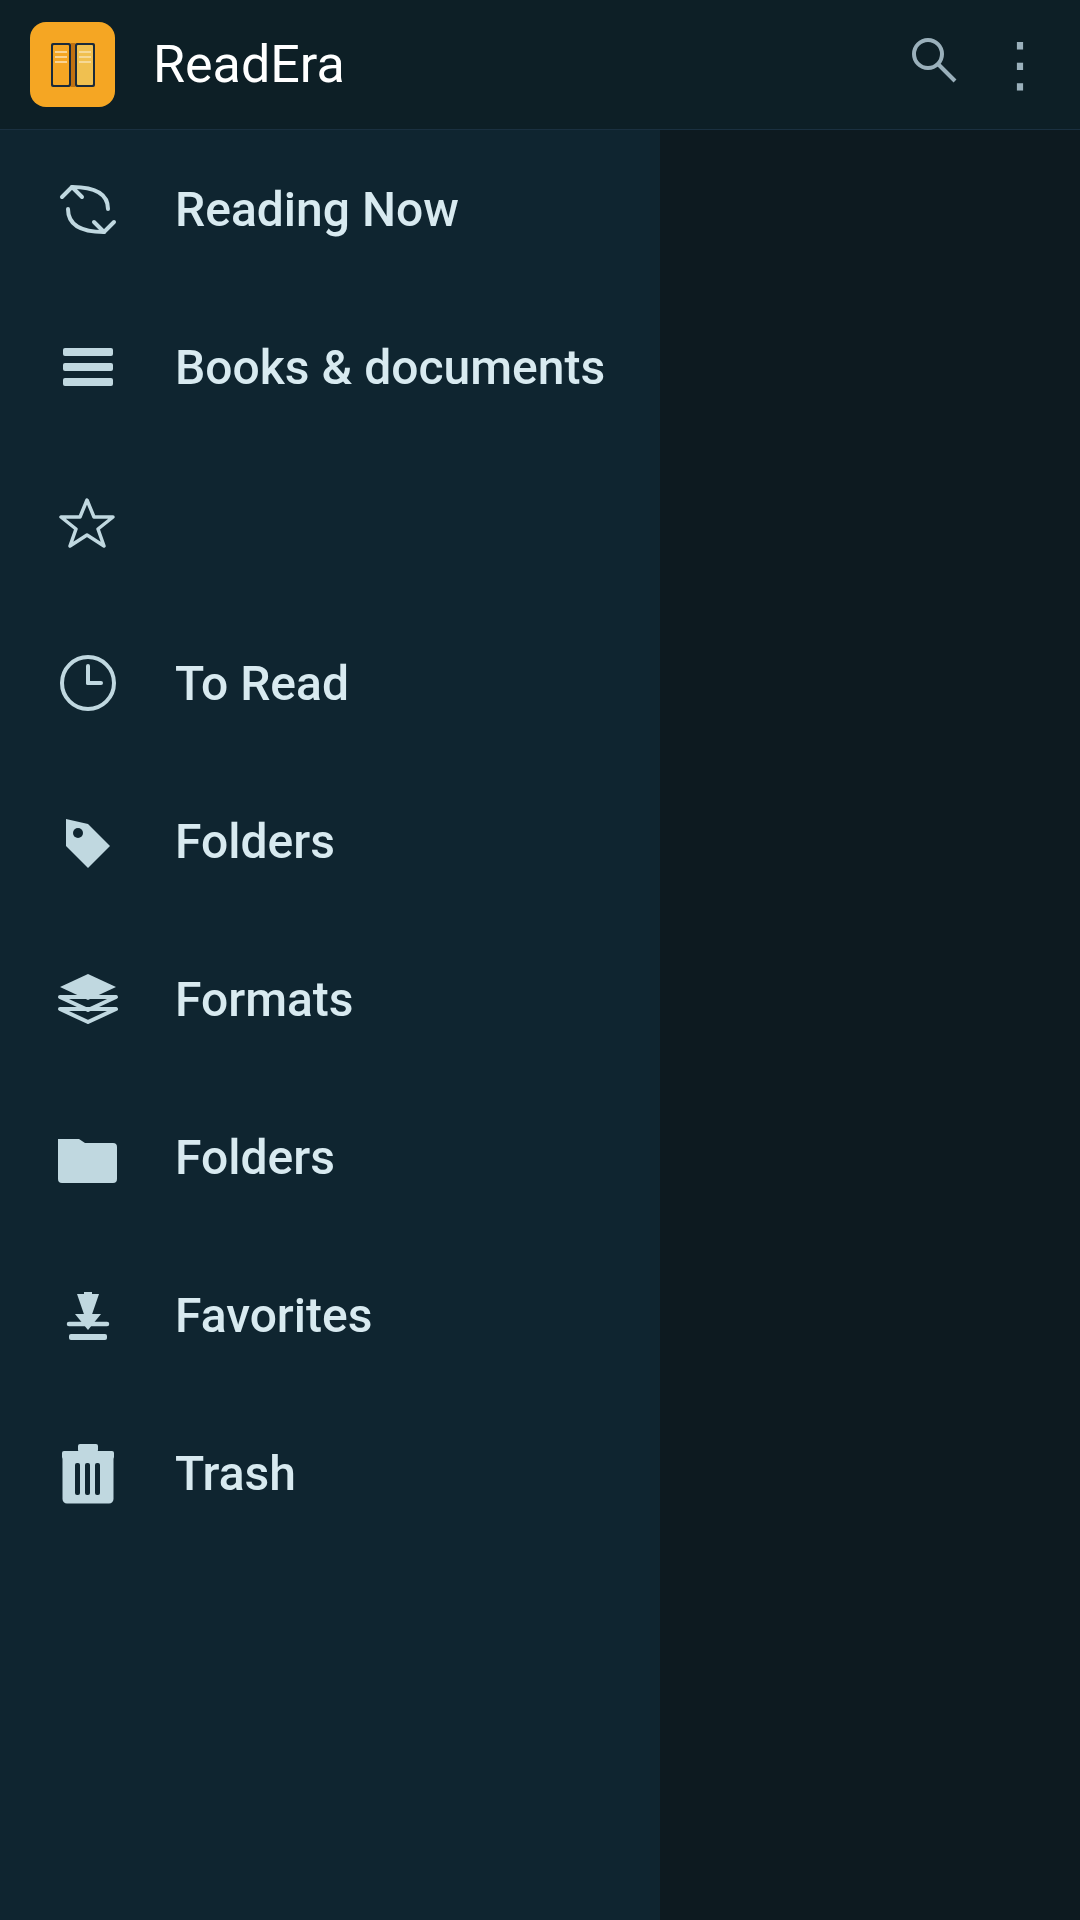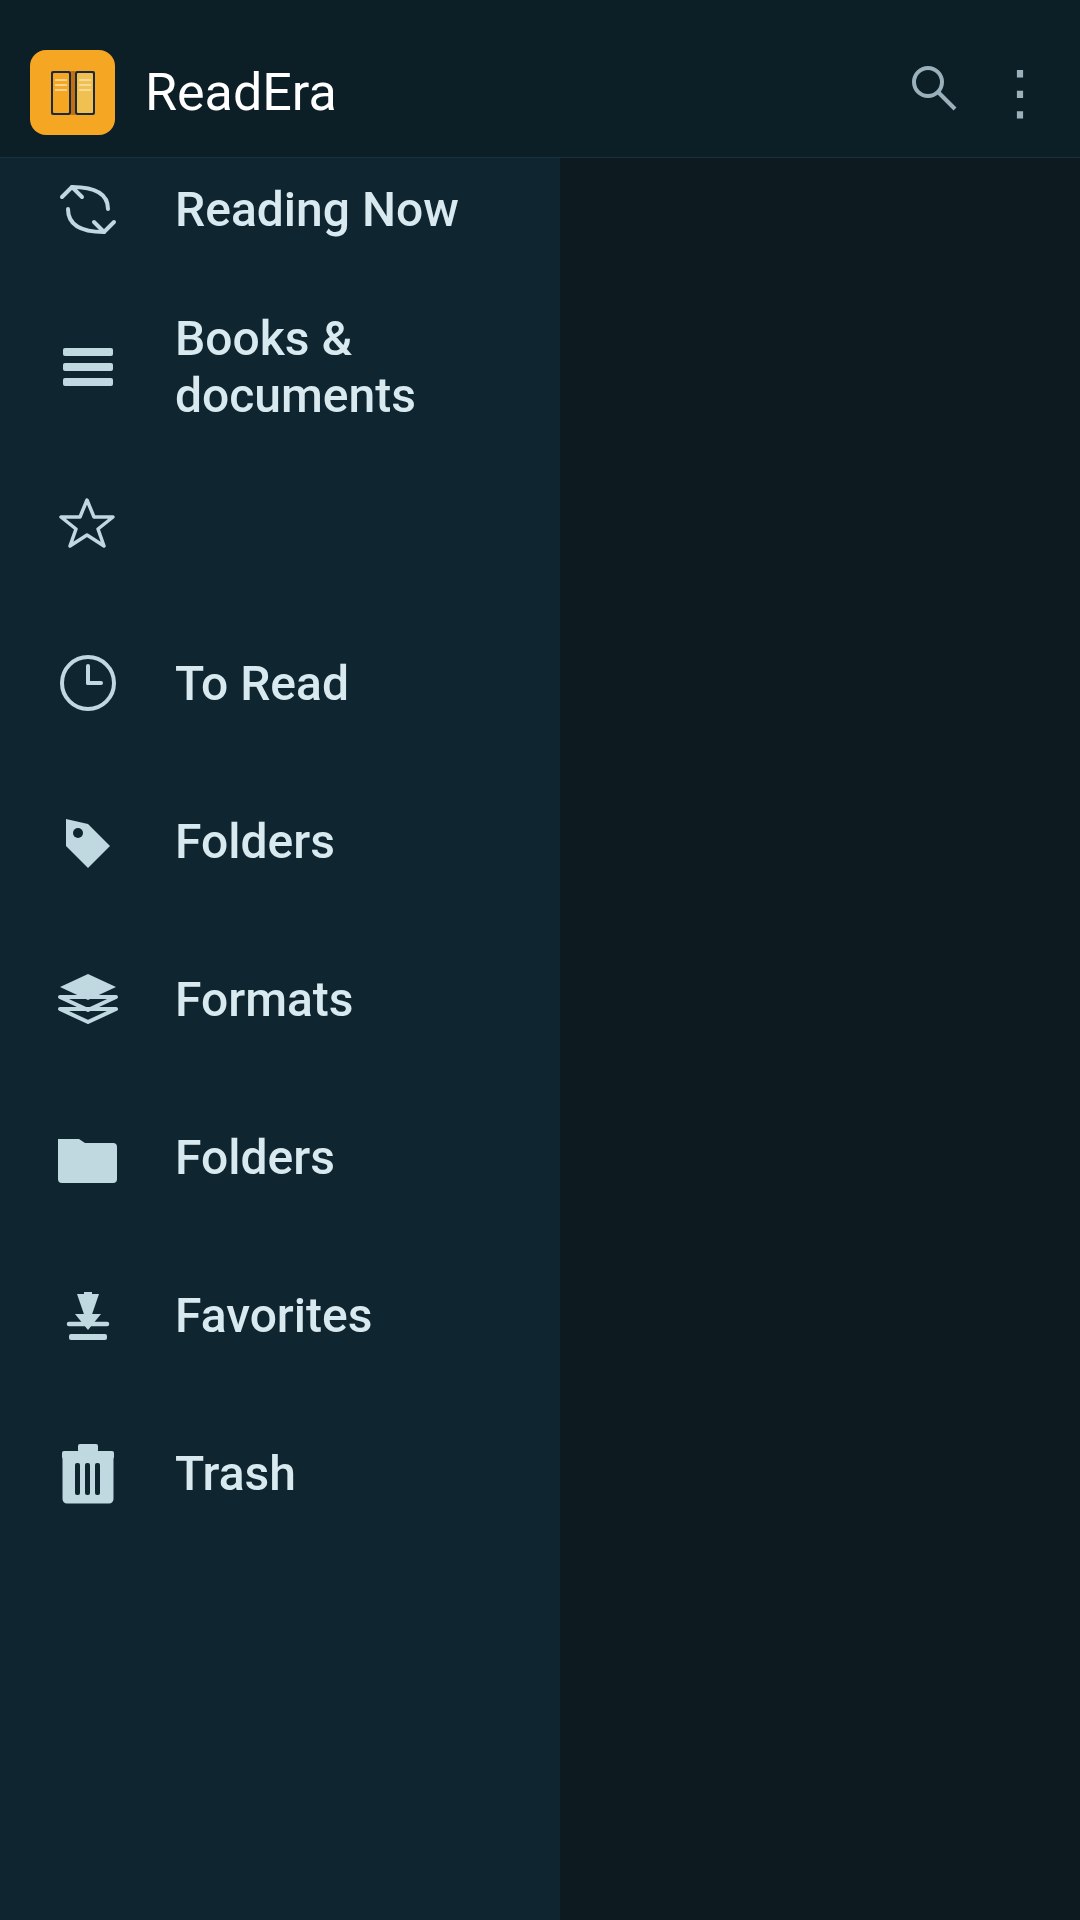--- a/index.html
+++ b/index.html
@@ -15,23 +15,22 @@
     }
 
     
     .top-bar {
       width: 100%;
       height: 130px;
       background: #0d1f26;
       display: flex;
       align-items: center;
       padding: 12px 30px;
-      gap: 30px;
+      gap: 38px;
       border-bottom: 1px solid #1a3040;
-      margin-top: 28px;
     }
 
     .app-logo {
       width: 85px;
       height: 85px;
       background: #f5a623;
       border-radius: 16px;
       display: flex;
       align-items: center;
       justify-content: center;
@@ -60,21 +59,21 @@
       color: #9ab0bb;
       font-size: 50px;
       cursor: pointer;
     }
 
     
     .drawer {
       position: absolute;
       top: 130px;
       left: 0;
-      width: 560px;
+      width: 660px;
       height: calc(1920px - 130px);
       background: #0f2530;
       z-index: 10;
     }
 
     
     .content-bg {
       position: absolute;
       top: 130px;
       left: 0;

